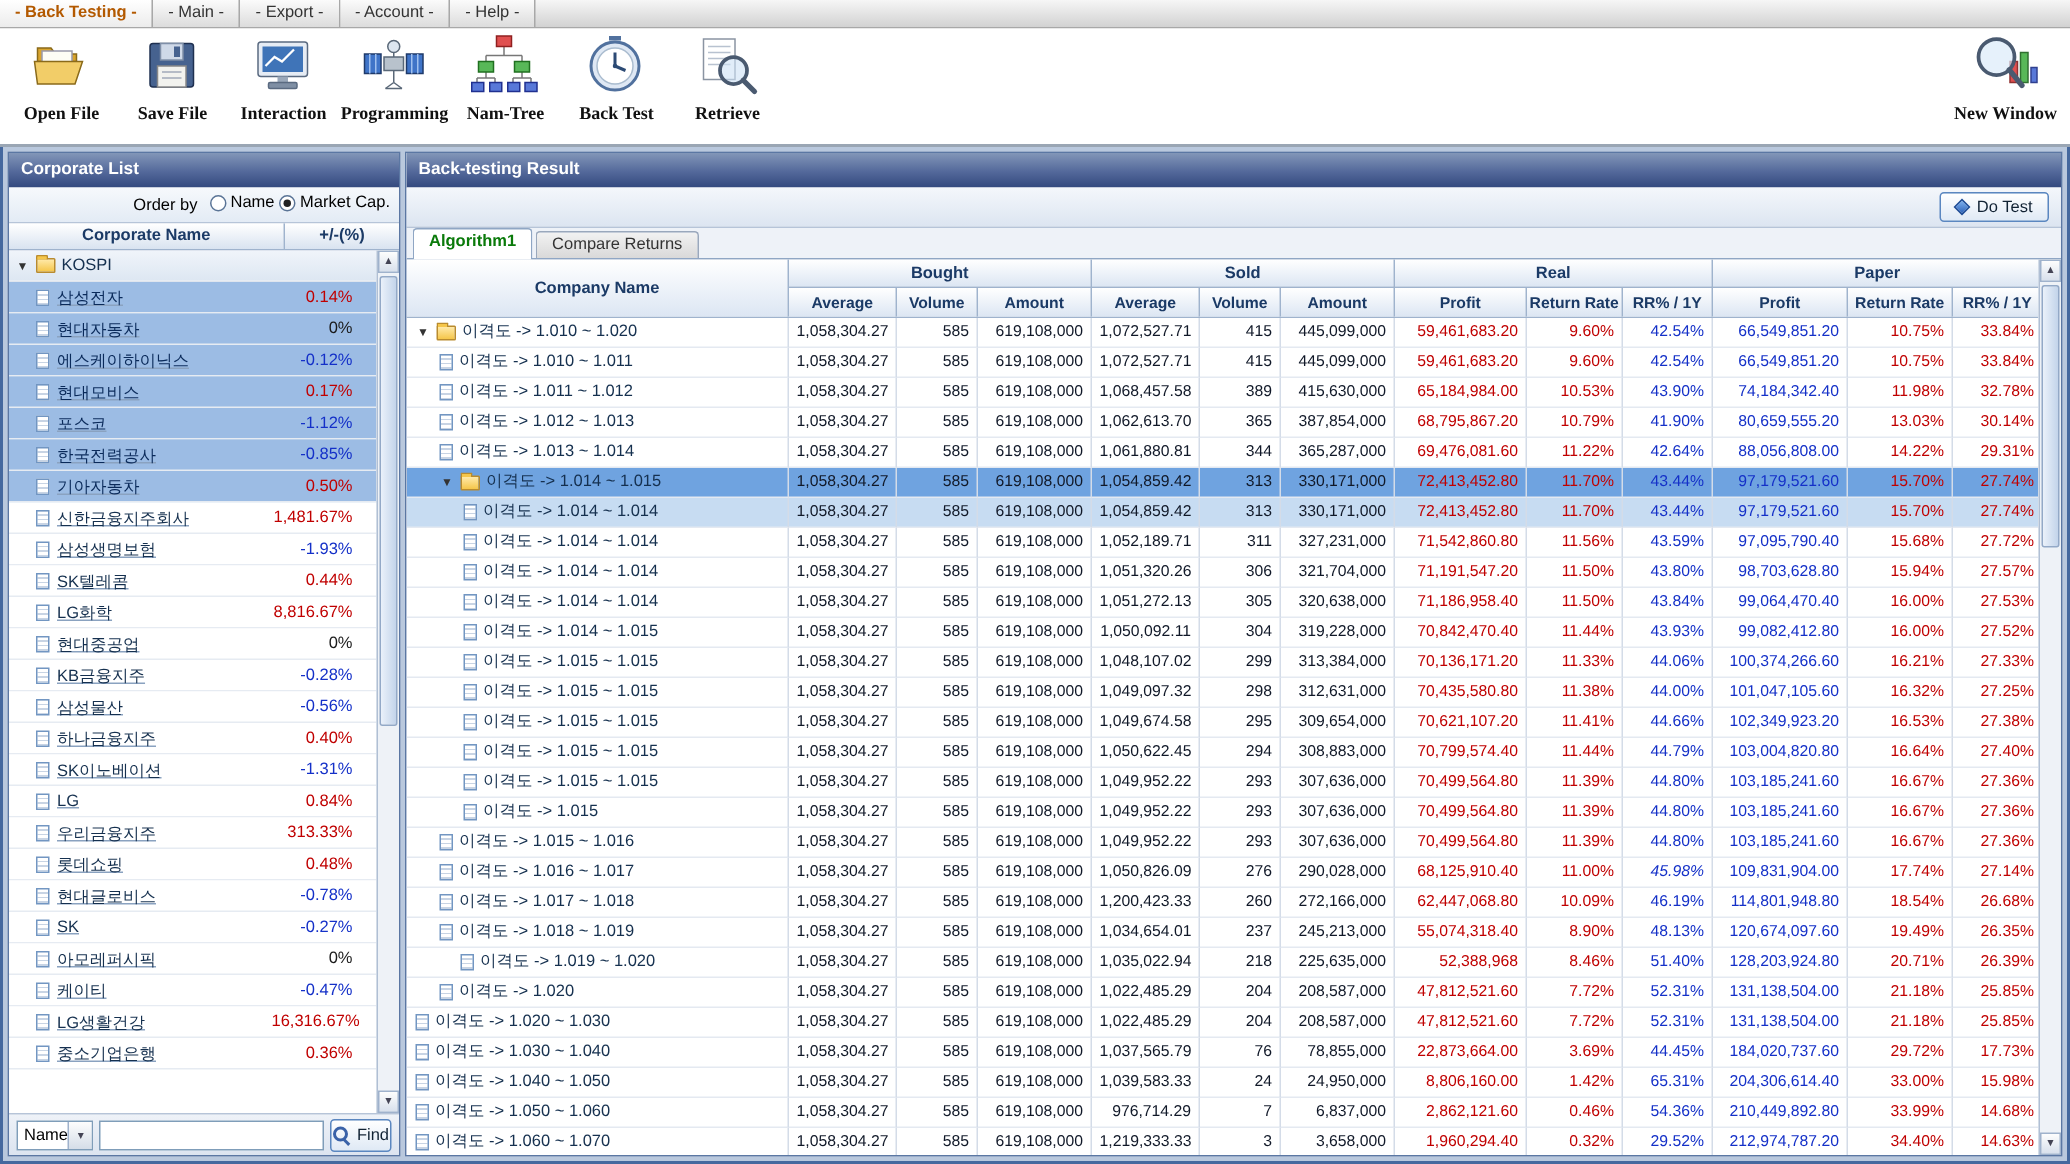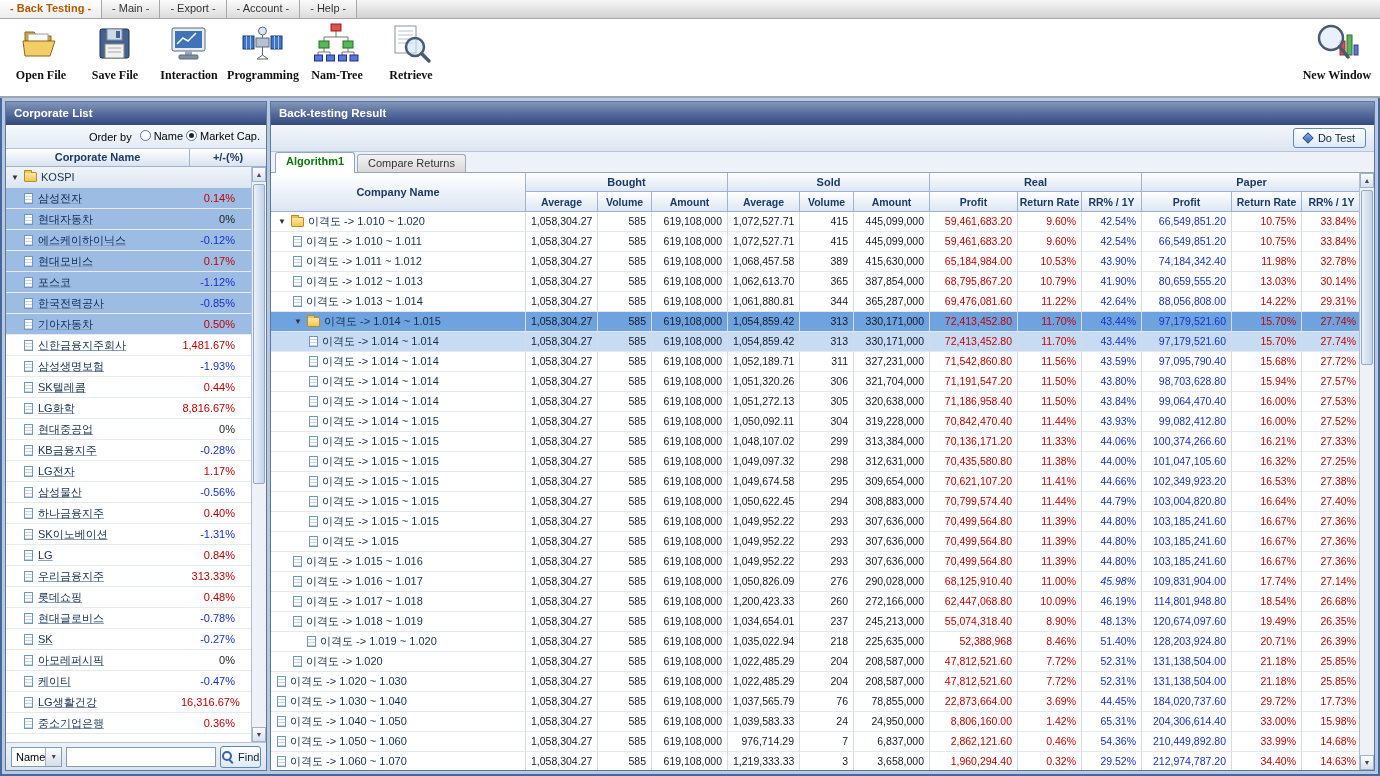--- a/index.html
+++ b/index.html
@@ -183,20 +183,33 @@
           <rect x="12.5" y="34" width="8" height="6" fill="#5878d8" stroke="#203090"></rect>
           <rect x="24.5" y="34" width="8" height="6" fill="#5878d8" stroke="#203090"></rect>
           <rect x="36" y="34" width="8" height="6" fill="#5878d8" stroke="#203090"></rect>
         </svg>
       </span>
       <span class="tlabel">Nam-Tree</span>
     </div>
     <div class="tbtn">
       <span class="ticon">
         <svg width="46" height="46" viewBox="0 0 46 46">
+          <rect x="18" y="3" width="8" height="3" fill="#51719e"></rect>
+          <circle cx="22" cy="23" r="16" fill="#dfe8f4" stroke="#51719e" stroke-width="2"></circle>
+          <circle cx="22" cy="23" r="12" fill="#fff" stroke="#aabccf"></circle>
+          <line x1="22" y1="23" x2="22" y2="14" stroke="#2c4a74" stroke-width="2"></line>
+          <line x1="22" y1="23" x2="29" y2="26" stroke="#2c4a74" stroke-width="2"></line>
+          <circle cx="22" cy="23" r="1.5" fill="#2c4a74"></circle>
+        </svg>
+      </span>
+      <span class="tlabel">Back Test</span>
+    </div>
+    <div class="tbtn">
+      <span class="ticon">
+        <svg width="46" height="46" viewBox="0 0 46 46">
           <rect x="7" y="5" width="21" height="27" fill="#fff" stroke="#8a94a2"></rect>
           <g stroke="#b8c2d0">
               <line x1="10" y1="10" x2="25" y2="10"></line>
               <line x1="10" y1="14" x2="25" y2="14"></line>
               <line x1="10" y1="18" x2="25" y2="18"></line>
               <line x1="10" y1="22" x2="25" y2="22"></line>
             </g>
           <circle cx="27" cy="26" r="9" fill="rgba(205,225,245,0.6)" stroke="#4a5a70" stroke-width="2.5"></circle>
           <line x1="33.5" y1="32.5" x2="41" y2="40" stroke="#4a5a70" stroke-width="3.5" stroke-linecap="round"></line>
         </svg>
@@ -299,25 +312,20 @@
             </div>
             <div class="corp-row">
               <span class="doc-icon"></span>
               <span class="corp-name">현대중공업</span>
               <span class="corp-chg trend-flat">0%</span>
             </div>
             <div class="corp-row">
               <span class="doc-icon"></span>
               <span class="corp-name">KB금융지주</span>
               <span class="corp-chg trend-down">-0.28%</span>
-            </div>
-            <div class="corp-row">
-              <span class="doc-icon"></span>
-              <span class="corp-name">LG전자</span>
-              <span class="corp-chg trend-up">1.17%</span>
             </div>
             <div class="corp-row">
               <span class="doc-icon"></span>
               <span class="corp-name">삼성물산</span>
               <span class="corp-chg trend-down">-0.56%</span>
             </div>
             <div class="corp-row">
               <span class="doc-icon"></span>
               <span class="corp-name">하나금융지주</span>
               <span class="corp-chg trend-up">0.40%</span>

